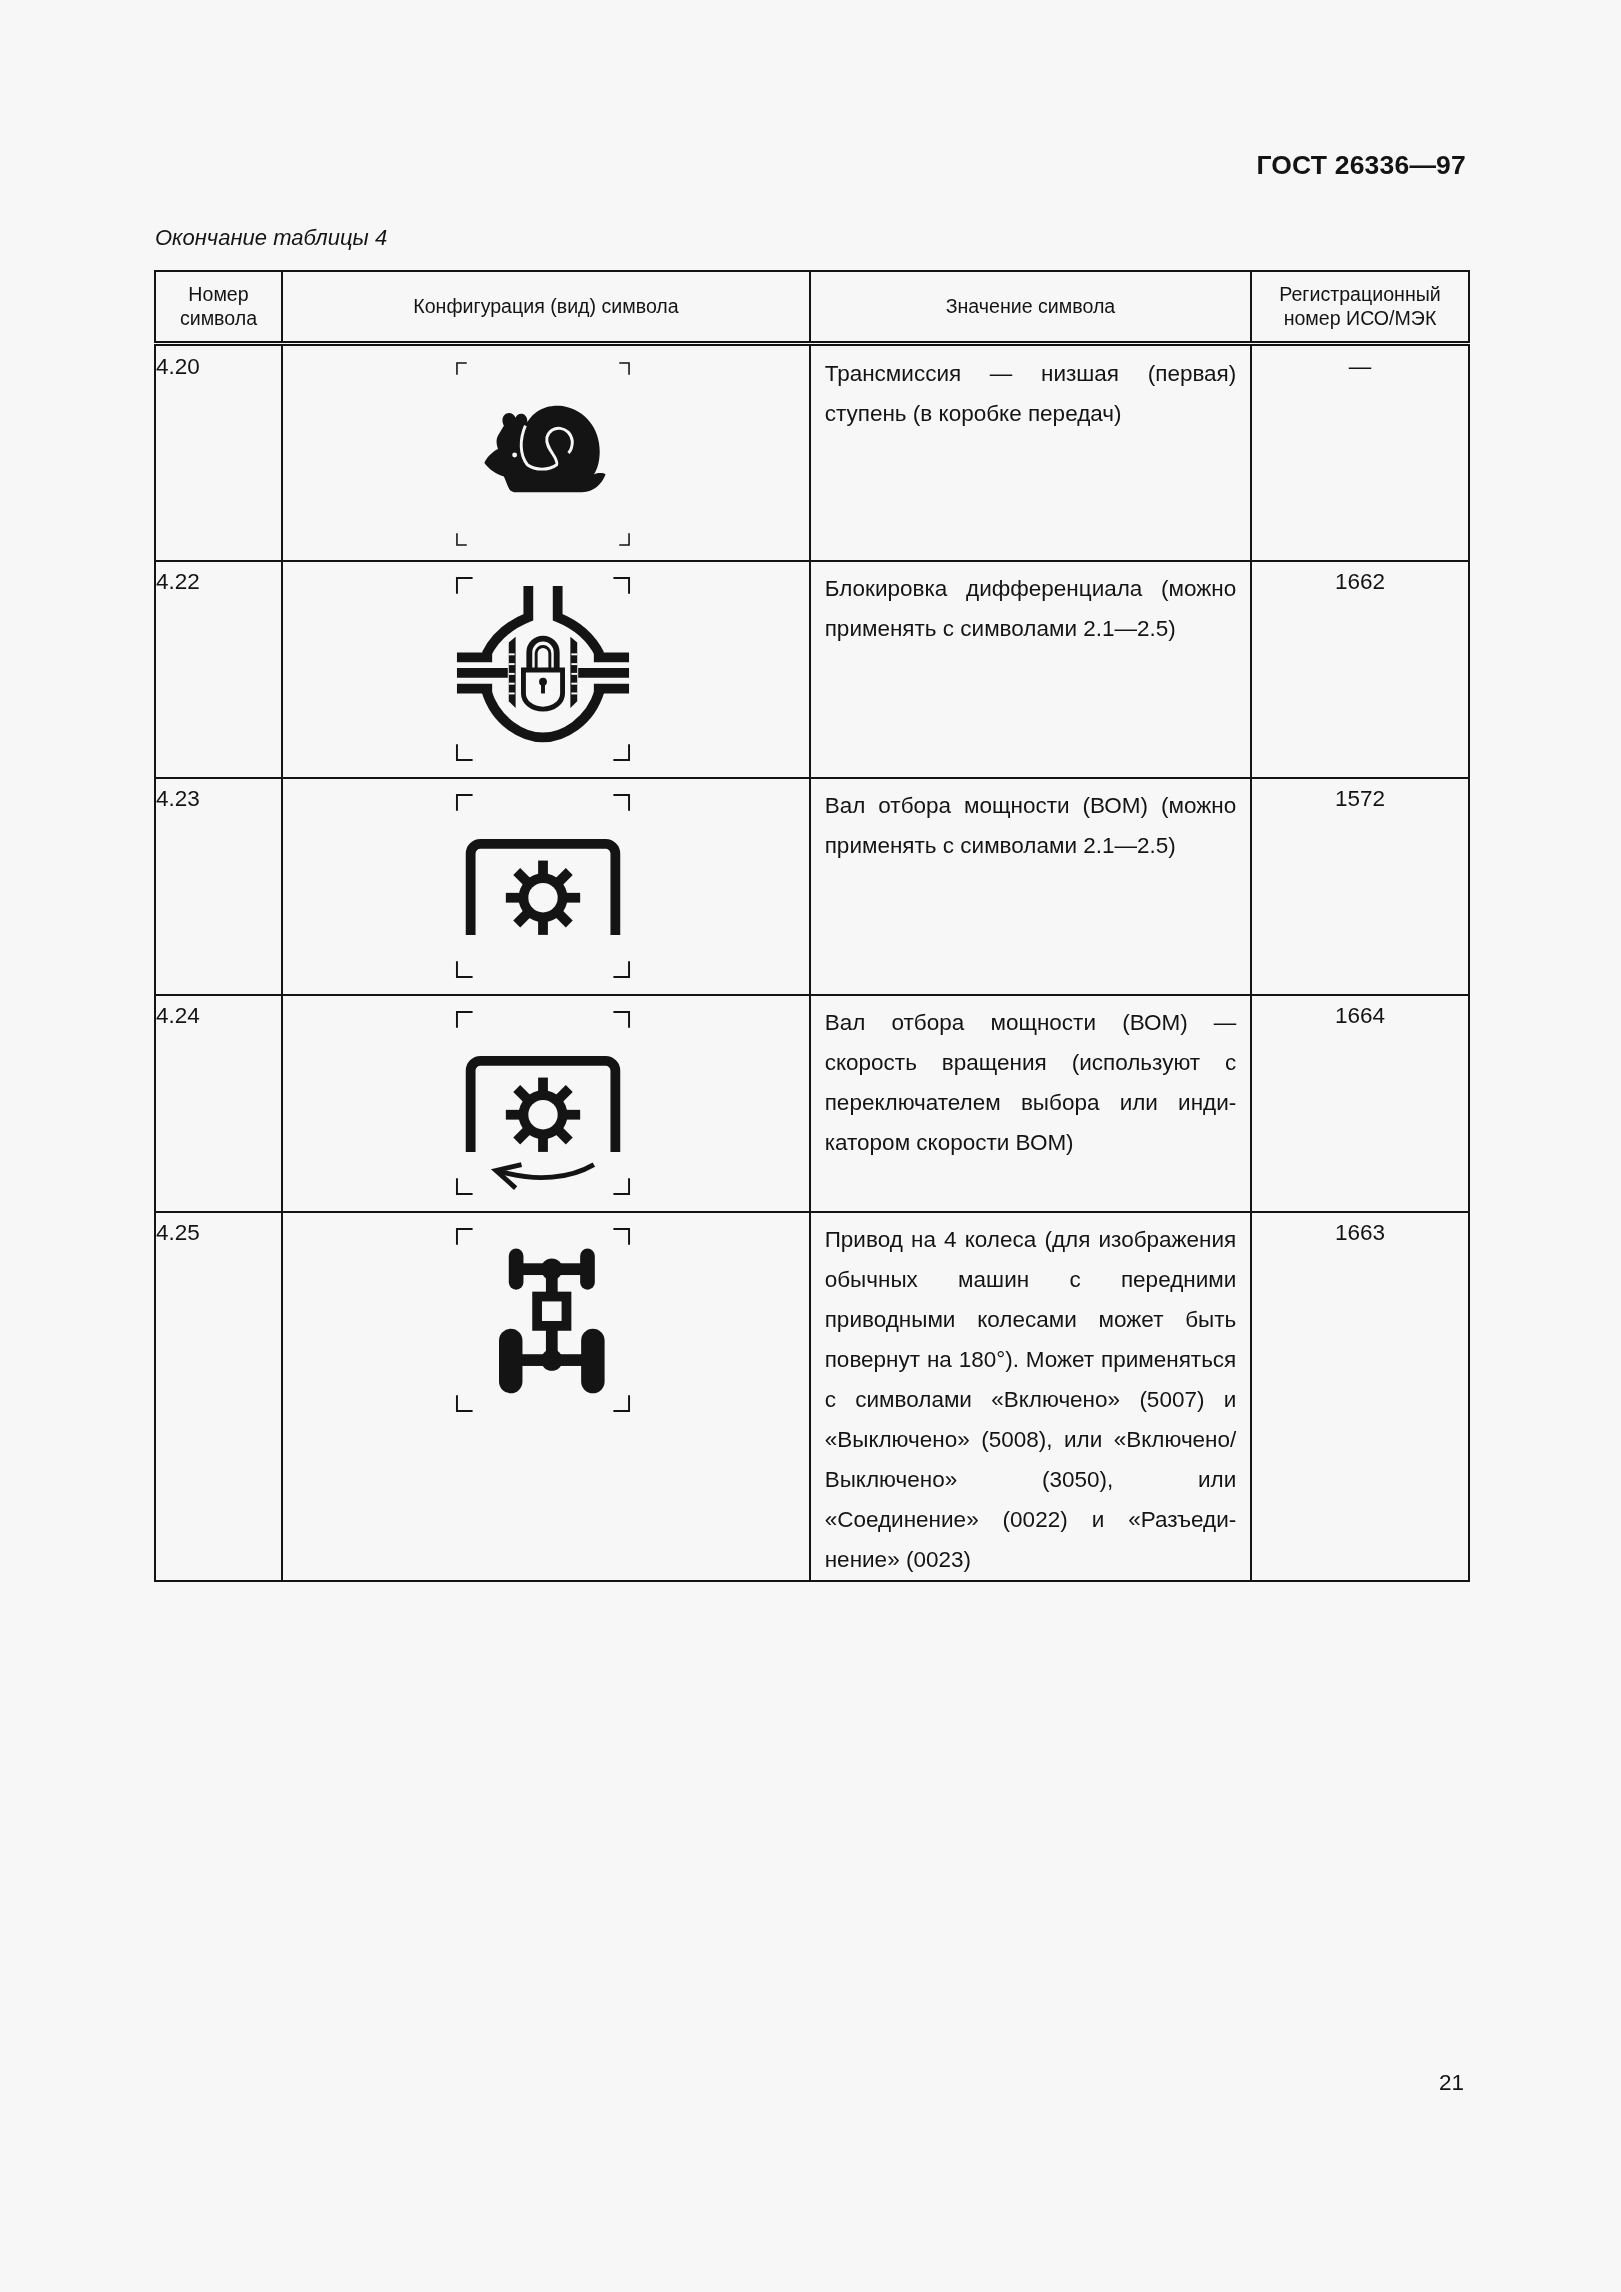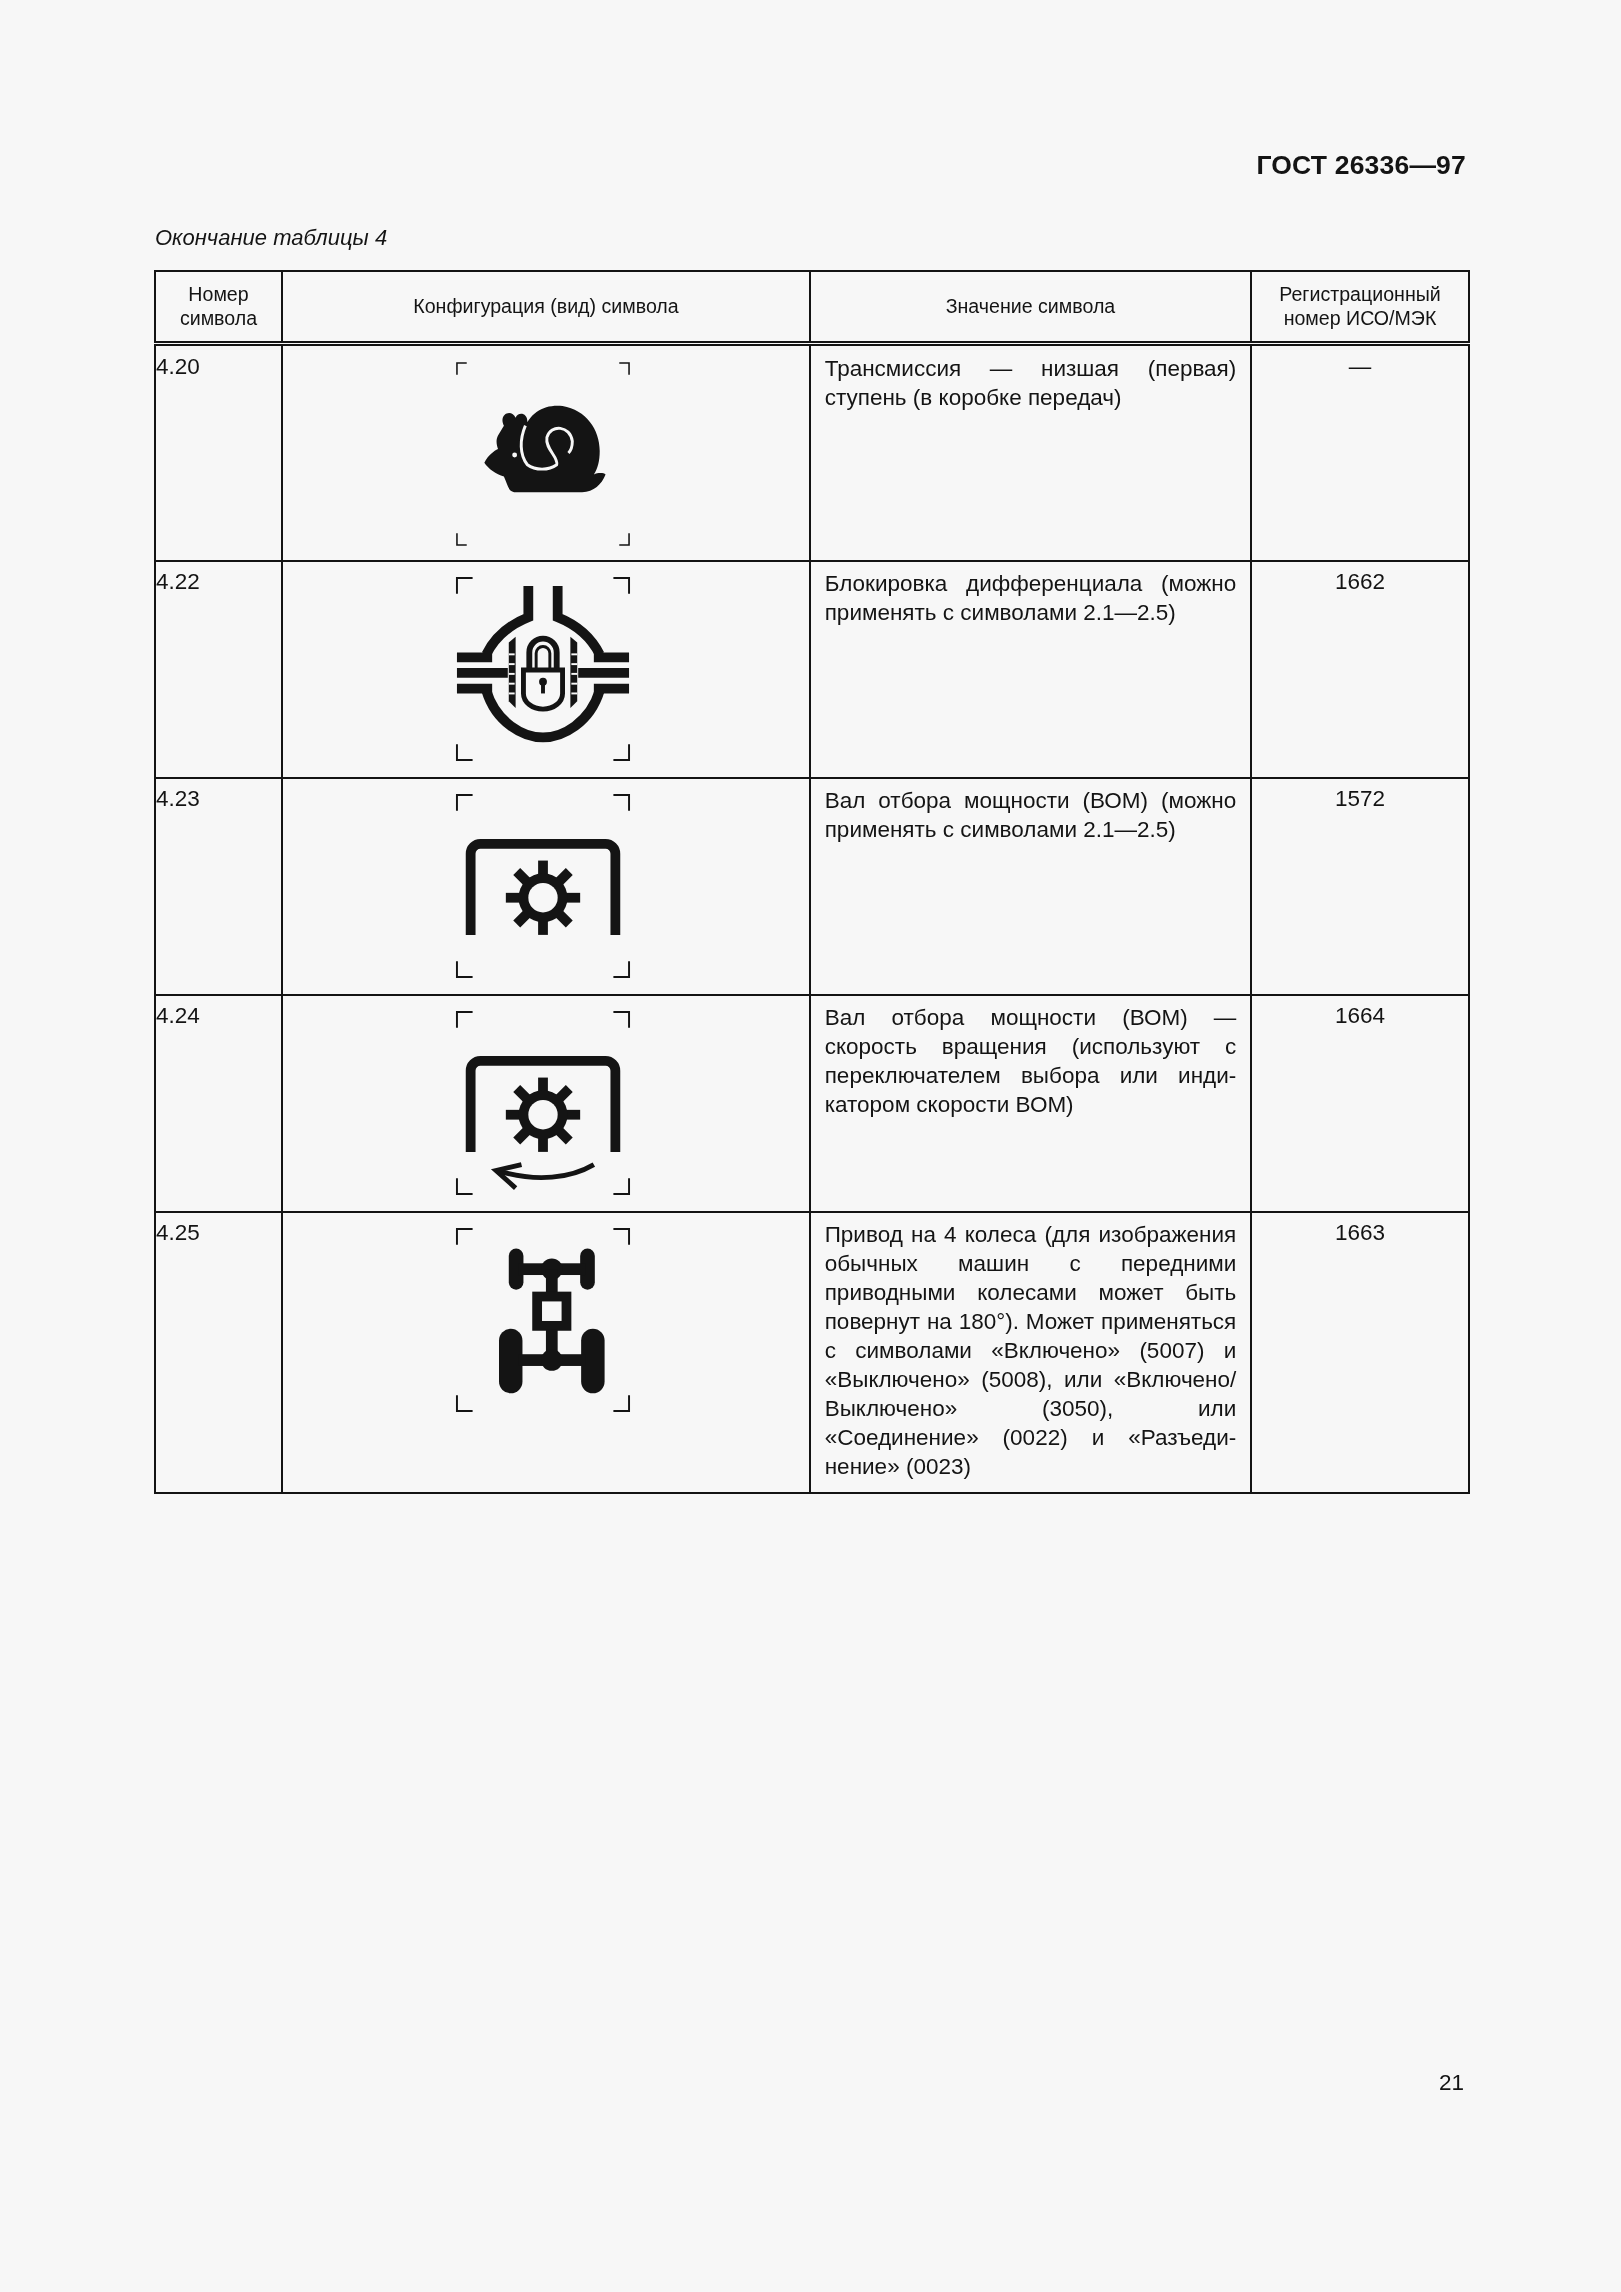--- a/index.html
+++ b/index.html
@@ -9,21 +9,21 @@
   .page-num { position:absolute; top:2070px; left:1439px; font-size:22.5px; }
 
   table.sym { position:absolute; top:270px; left:154px; width:1314px; border-collapse:collapse; table-layout:fixed;padding-left:44px; }
   table.sym td, table.sym th { border:2px solid #141414; vertical-align:top; padding:0; }
   table.sym thead th { font-weight:normal; font-size:19.6px; line-height:23.5px; text-align:center; vertical-align:middle; height:69px; border-bottom:5.9px double #141414; }
   col.c1 { width:127px; } col.c2 { width:528px; } col.c3 { width:441px; } col.c4 { width:218px; }
   .row { height:217px; }
   .row.last { height:281px; }
   .num { text-align:left; font-size:22.5px; padding-top:7.8px !important; }
   .reg { text-align:center; font-size:22.5px; padding-top:7.8px !important; }
-  .meaning { font-size:22.5px; line-height:29px; text-align:justify; padding:7.8px 13.7px 0 13.7px !important; hyphens:manual; }
+  .meaning { font-size:22.5px; line-height:40px; text-align:justify; padding:7.8px 13.7px 0 13.7px !important; hyphens:manual; }
   .icon-cell { position:relative; }
   .icon-box { position:absolute; left:172px; top:14.7px; width:176px; height:186px; }
   .icon-box svg { width:176px; height:186px; display:block; }
 </style>
 </head>
 <body>
 
 <div class="doc-code">ГОСТ 26336—97</div>
 <div class="caption">Окончание таблицы 4</div>
 

